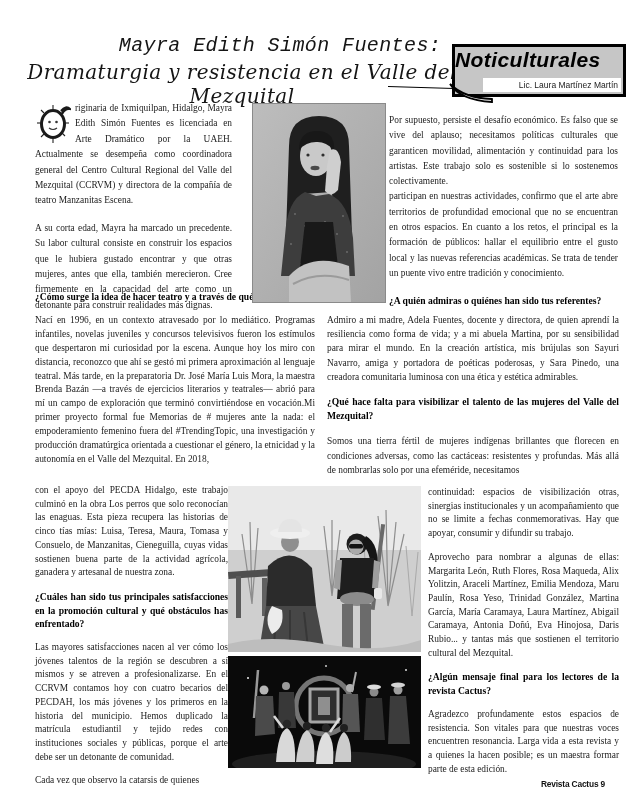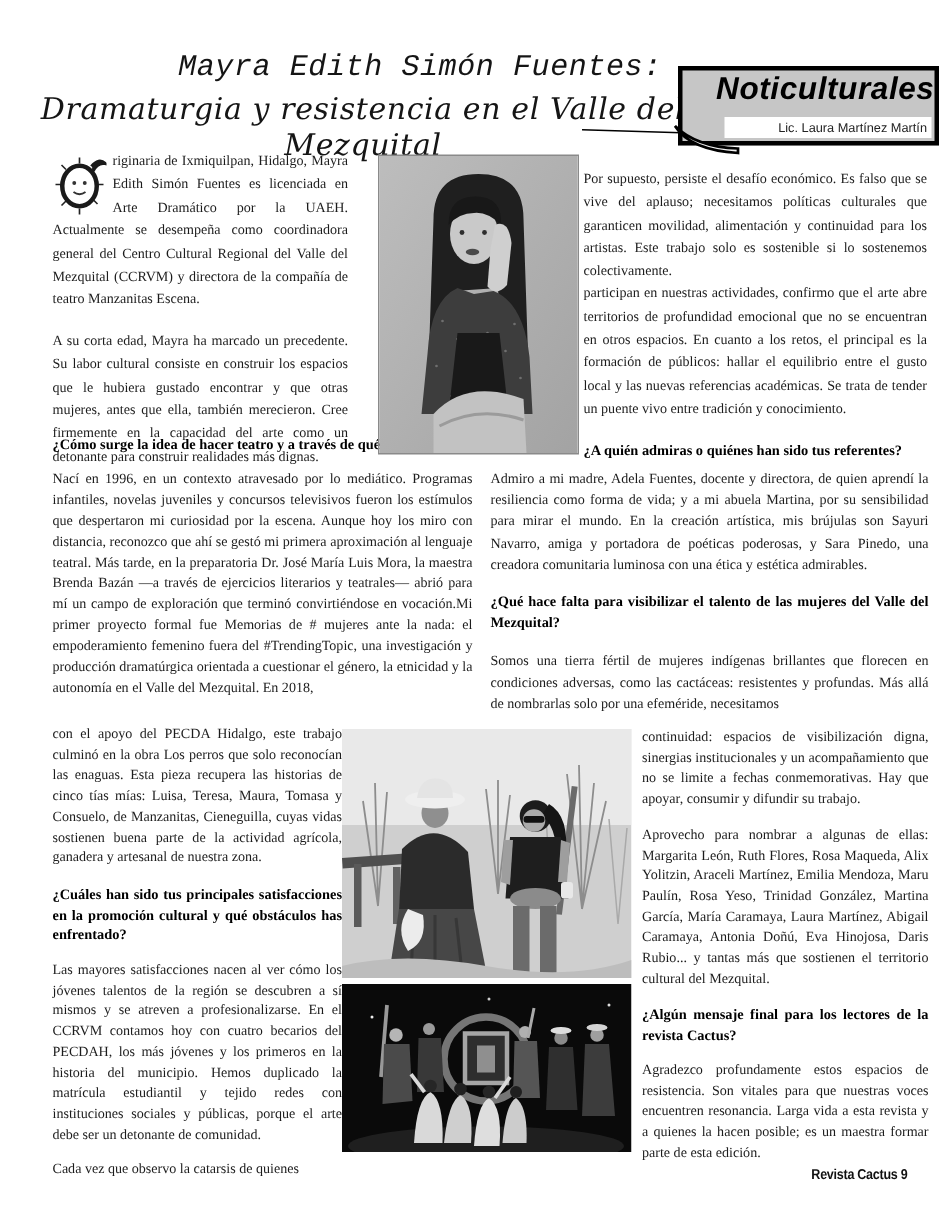--- a/index.html
+++ b/index.html
@@ -7,21 +7,21 @@
         font-family:"Liberation Sans",sans-serif;color:#1c1c1c;}
   
   .title-line{position:absolute;text-align:center;font-family:"DejaVu Serif",serif;
               font-style:italic;font-weight:500;color:#151515;letter-spacing:.4px;font-size:20px;}
   #title1{left:55px;top:34px;width:450px;font-family:Liberation Mono, monospace;}
   #title2{left:8px;top:60px;width:468px;}
   .title-rule{position:absolute;left:388px;top:87px;width:66px;border-top:1.6px solid #000;
               transform:rotate(1.6deg);}
   .badge{position:absolute;left:452px;top:44px;width:174px;height:53px;background:#c6c6c6;
          border:3px solid #000;box-sizing:border-box;}
-  .badge-title{margin-top:1px;text-align:right;font-size:21px;font-weight:bold;
+  .badge-title{margin-top:1px;text-align:left;font-size:21px;font-weight:bold;
                letter-spacing:.4px;color:#000;font-style:italic;}
   .badge-strip{position:absolute;left:28px;right:2px;bottom:2px;height:14px;background:#fff;
                display:flex;align-items:center;justify-content:flex-end;
                font-size:8.5px;color:#222;padding-right:3px;}
   .badge-curl{position:absolute;left:-7px;bottom:-10px;}
   
   .blk{position:absolute;text-align:justify;}
   .blk p{margin:0;font-family:Liberation Serif, serif;}
   .bp{font-size:9.4px;color:#1c1c1c;}
   .qhead{font-weight:bold;color:#000;font-size:9.6px;text-align:justify;}
@@ -106,21 +106,21 @@
     <p class="qhead mt12">¿A quién admiras o quiénes han sido tus referentes?</p>
   </div>
 
   <div class="blk" id="blk-right-wide">
     <p class="bp">Admiro a mi madre, Adela Fuentes, docente y directora, de quien aprendí la resiliencia como forma de vida; y a mi abuela Martina, por su sensibilidad para mirar el mundo. En la creación artística, mis brújulas son Sayuri Navarro, amiga y portadora de poéticas poderosas, y Sara Pinedo, una creadora comunitaria luminosa con una ética y estética admirables.</p>
     <p class="qhead mt11">¿Qué hace falta para visibilizar el talento de las mujeres del Valle del Mezquital?</p>
     <p class="bp mt11">Somos una tierra fértil de mujeres indígenas brillantes que florecen en condiciones adversas, como las cactáceas: resistentes y profundas. Más allá de nombrarlas solo por una efeméride, necesitamos</p>
   </div>
 
   <div class="blk" id="blk-right-nar">
-    <p class="bp">continuidad: espacios de visibilización digna, sinergias institucionales y un acompañamiento que no se limite a fechas conmemorativas. Hay que apoyar, consumir y difundir su trabajo.</p>
+    <p class="bp">continuidad: espacios de visibilización otras, sinergias institucionales y un acompañamiento que no se limite a fechas conmemorativas. Hay que apoyar, consumir y difundir su trabajo.</p>
     <p class="bp mt10">Aprovecho para nombrar a algunas de ellas: Margarita León, Ruth Flores, Rosa Maqueda, Alix Yolitzin, Araceli Martínez, Emilia Mendoza, Maru Paulín, Rosa Yeso, Trinidad González, Martina García, María Caramaya, Laura Martínez, Abigail Caramaya, Antonia Doñú, Eva Hinojosa, Daris Rubio... y tantas más que sostienen el territorio cultural del Mezquital.</p>
     <p class="qhead mt10">¿Algún mensaje final para los lectores de la revista Cactus?</p>
     <p class="bp mt10">Agradezco profundamente estos espacios de resistencia. Son vitales para que nuestras voces encuentren resonancia. Larga vida a esta revista y a quienes la hacen posible; es un maestra formar parte de esta edición.</p>
   </div>
 
   <figure id="fig-portrait">
     <svg width="132" height="198" viewBox="0 0 132 198">
       <defs>
         <linearGradient id="pbg" x1="0" y1="0" x2="1" y2="1">
           <stop offset="0" stop-color="#bdbdbd"></stop>

